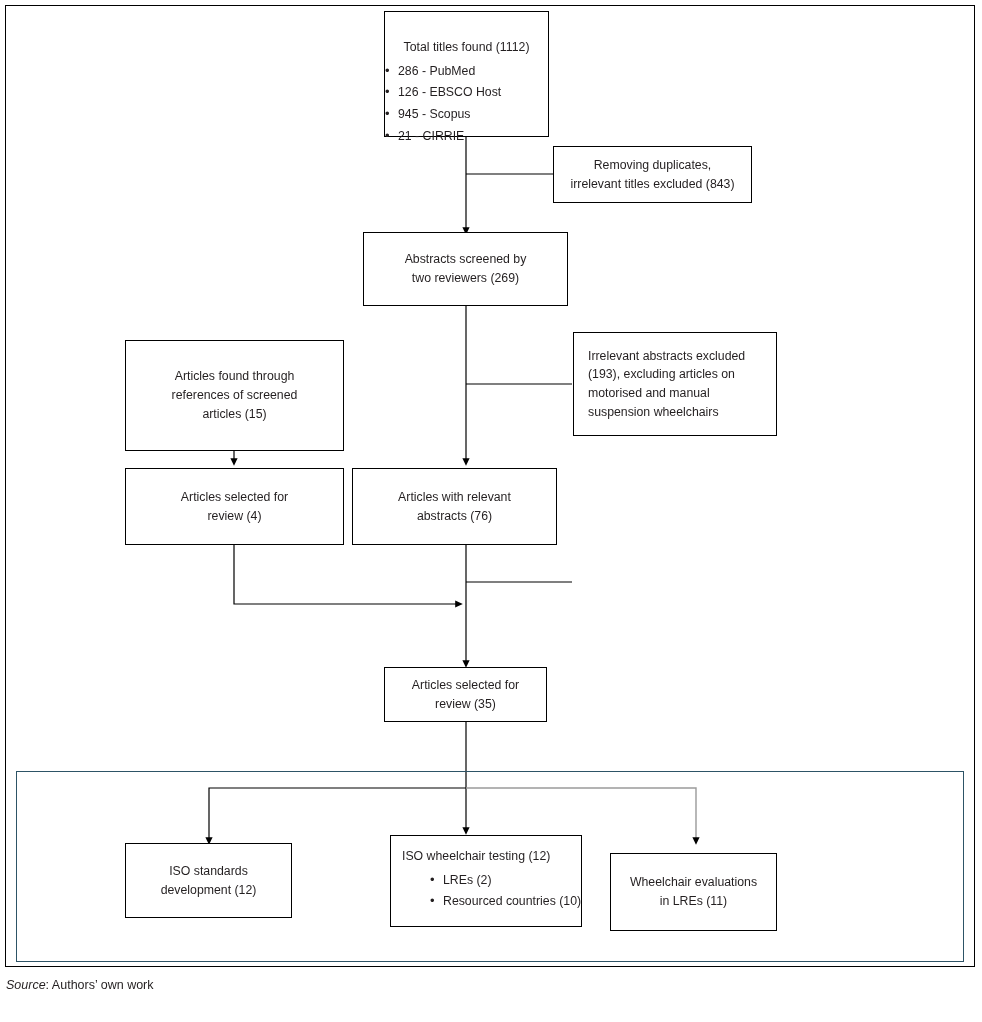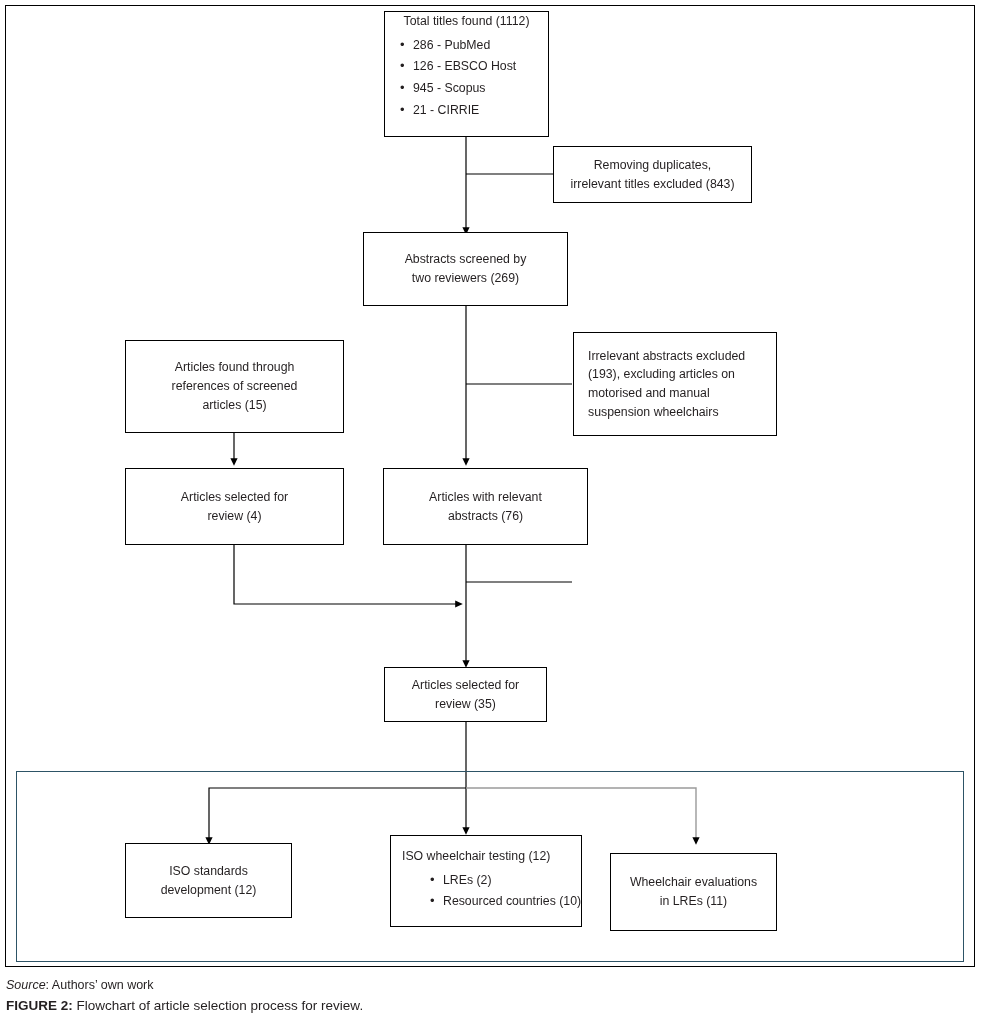--- a/index.html
+++ b/index.html
@@ -151,59 +151,59 @@
       <line x1="466" y1="722" x2="466" y2="788"></line>
       <polyline points="466,788 209,788 209,841" marker-end="url(#arrow-blk)"></polyline>
       <line x1="466" y1="788" x2="466" y2="831" marker-end="url(#arrow-blk)"></line>
     </g>
 
     <g stroke="#9a9a9a" stroke-width="1.4" fill="none">
       <polyline points="466,788 696,788 696,841" marker-end="url(#arrow-grey)"></polyline>
     </g>
   </svg>
 
-  <div class="node center" style="left:384px; top:11px; width:165px; height:126px; align-items:center; justify-content:flex-start; padding-top:0;">
+  <div class="node center" style="left:384px; top:11px; width:165px; height:126px; align-items:flex-end; justify-content:flex-start; padding-top:26px;">
     <div class="title" style="text-align:center;">Total titles found (1112)</div>
     <ul class="bullets">
       <li>286 - PubMed</li>
       <li>126 - EBSCO Host</li>
       <li>945 - Scopus</li>
       <li>21 - CIRRIE</li>
     </ul>
   </div>
 
   <div class="node center" style="left:553px; top:146px; width:199px; height:57px;">
     <div class="title">Removing duplicates,
 irrelevant titles excluded (843)</div>
   </div>
 
   <div class="node center" style="left:363px; top:232px; width:205px; height:74px;">
     <div class="title">Abstracts screened by
 two reviewers (269)</div>
   </div>
 
-  <div class="node center" style="left:125px; top:340px; width:219px; height:93px;">
+  <div class="node center" style="left:125px; top:340px; width:219px; height:111px;">
     <div class="title">Articles found through
 references of screened
 articles (15)</div>
   </div>
 
   <div class="node leftal" style="left:573px; top:332px; width:204px; height:104px;">
     <div class="title">Irrelevant abstracts excluded
 (193), excluding articles on
 motorised and manual
 suspension wheelchairs</div>
   </div>
 
   <div class="node center" style="left:125px; top:468px; width:219px; height:77px;">
     <div class="title">Articles selected for
 review (4)</div>
   </div>
 
-  <div class="node center" style="left:383px; top:468px; width:205px; height:77px;">
+  <div class="node center" style="left:352px; top:468px; width:205px; height:77px;">
     <div class="title">Articles with relevant
 abstracts (76)</div>
   </div>
 
 
   <div class="node center" style="left:384px; top:667px; width:163px; height:55px;">
     <div class="title">Articles selected for
 review (35)</div>
   </div>
 
@@ -226,16 +226,13 @@
   </div>
 
   <div id="group-box"></div>
 
 </div>
 
 <div id="caption">
   <div id="source-line">
     <span class="src-word">Source</span><span>: Authors’ own work</span>
   </div>
-  <div id="figure-line">
-    <span class="fig-label">FIGURE 2:</span><span> Flowchart of article selection process for review.</span>
-  </div>
 </div>
 
 </body></html>

